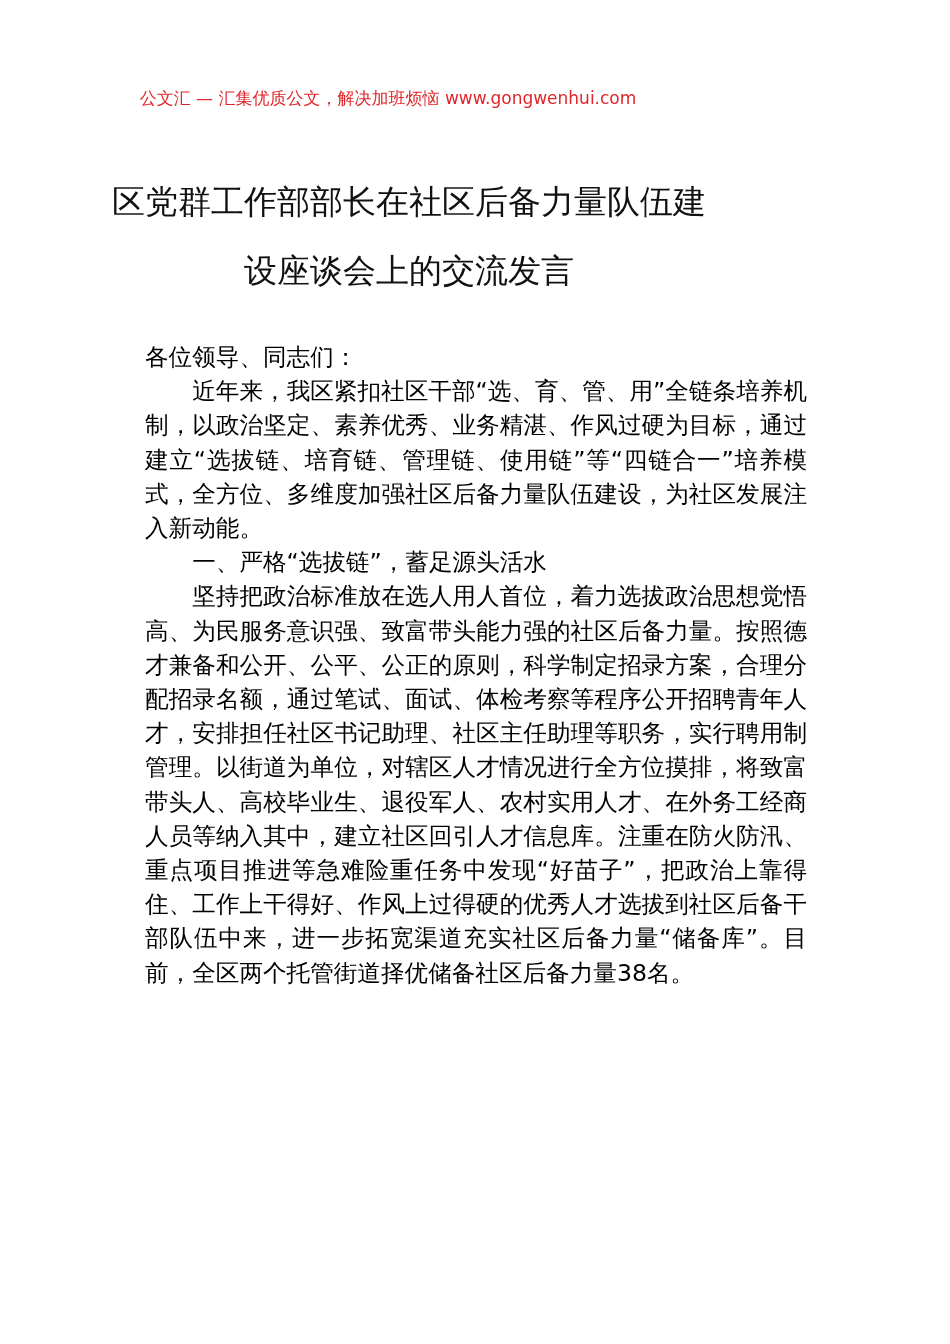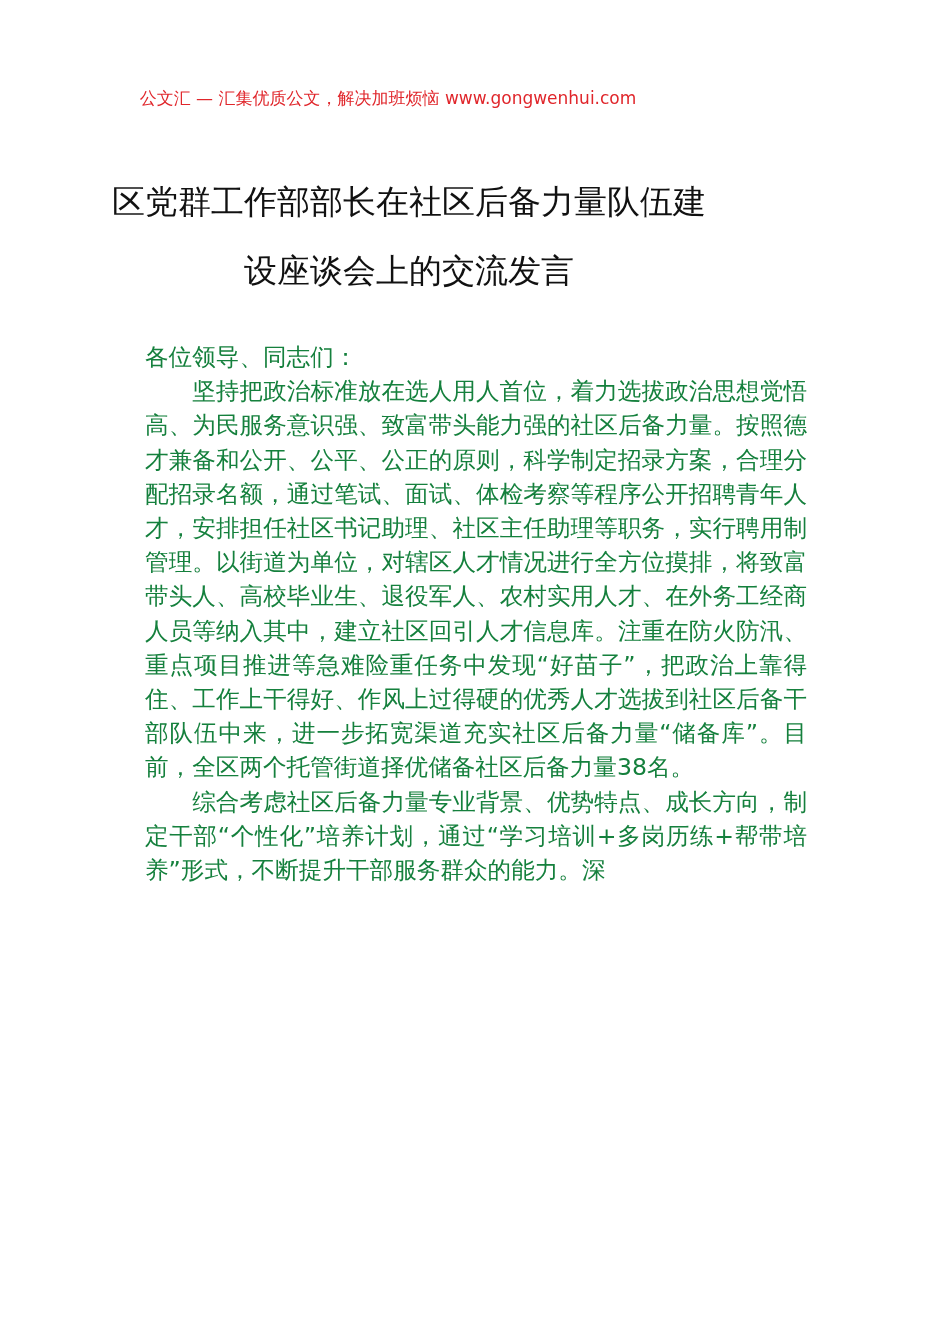--- a/index.html
+++ b/index.html
@@ -37,21 +37,21 @@
     }
     .title.l1 { top: 182px; }
     .title.l2 { top: 251px; font-family: Liberation Serif, serif; }
     .body-text {
       position: absolute;
       left: 145px;
       width: 662px;
       top: 340px;
       font-size: 23.6px;
       line-height: 34.2px;
-      color: #15803d;
+      color: #000000;
     }
     .body-text p {
       margin: 0;
       text-align: justify;
       text-align-last: left;
       word-break: break-all;
     }
     .body-text p.indent {
       text-indent: 2em;
     }
@@ -59,15 +59,16 @@
 </head>
 <body>
 
 <div class="watermark">公文汇 — 汇集优质公文，解决加班烦恼 www.gongwenhui.com</div>
 
 <div class="title l1">区党群工作部部长在社区后备力量队伍建</div>
 <div class="title l2">设座谈会上的交流发言</div>
 
 <div class="body-text">
   <p>各位领导、同志们：</p>
+  <p class="indent">近年来，我区紧扣社区干部“选、育、管、用”全链条培养机制，以政治坚定、素养优秀、业务精湛、作风过硬为目标，通过建立“选拔链、培育链、管理链、使用链”等“四链合一”培养模式，全方位、多维度加强社区后备力量队伍建设，为社区发展注入新动能。</p>
+  <p class="indent">一、严格“选拔链”，蓄足源头活水</p>
   <p class="indent">坚持把政治标准放在选人用人首位，着力选拔政治思想觉悟高、为民服务意识强、致富带头能力强的社区后备力量。按照德才兼备和公开、公平、公正的原则，科学制定招录方案，合理分配招录名额，通过笔试、面试、体检考察等程序公开招聘青年人才，安排担任社区书记助理、社区主任助理等职务，实行聘用制管理。以街道为单位，对辖区人才情况进行全方位摸排，将致富带头人、高校毕业生、退役军人、农村实用人才、在外务工经商人员等纳入其中，建立社区回引人才信息库。注重在防火防汛、重点项目推进等急难险重任务中发现“好苗子”，把政治上靠得住、工作上干得好、作风上过得硬的优秀人才选拔到社区后备干部队伍中来，进一步拓宽渠道充实社区后备力量“储备库”。目前，全区两个托管街道择优储备社区后备力量38名。</p>
-  <p class="indent">综合考虑社区后备力量专业背景、优势特点、成长方向，制定干部“个性化”培养计划，通过“学习培训+多岗历练+帮带培养”形式，不断提升干部服务群众的能力。深</p>
 </div>
 
 </body></html>

